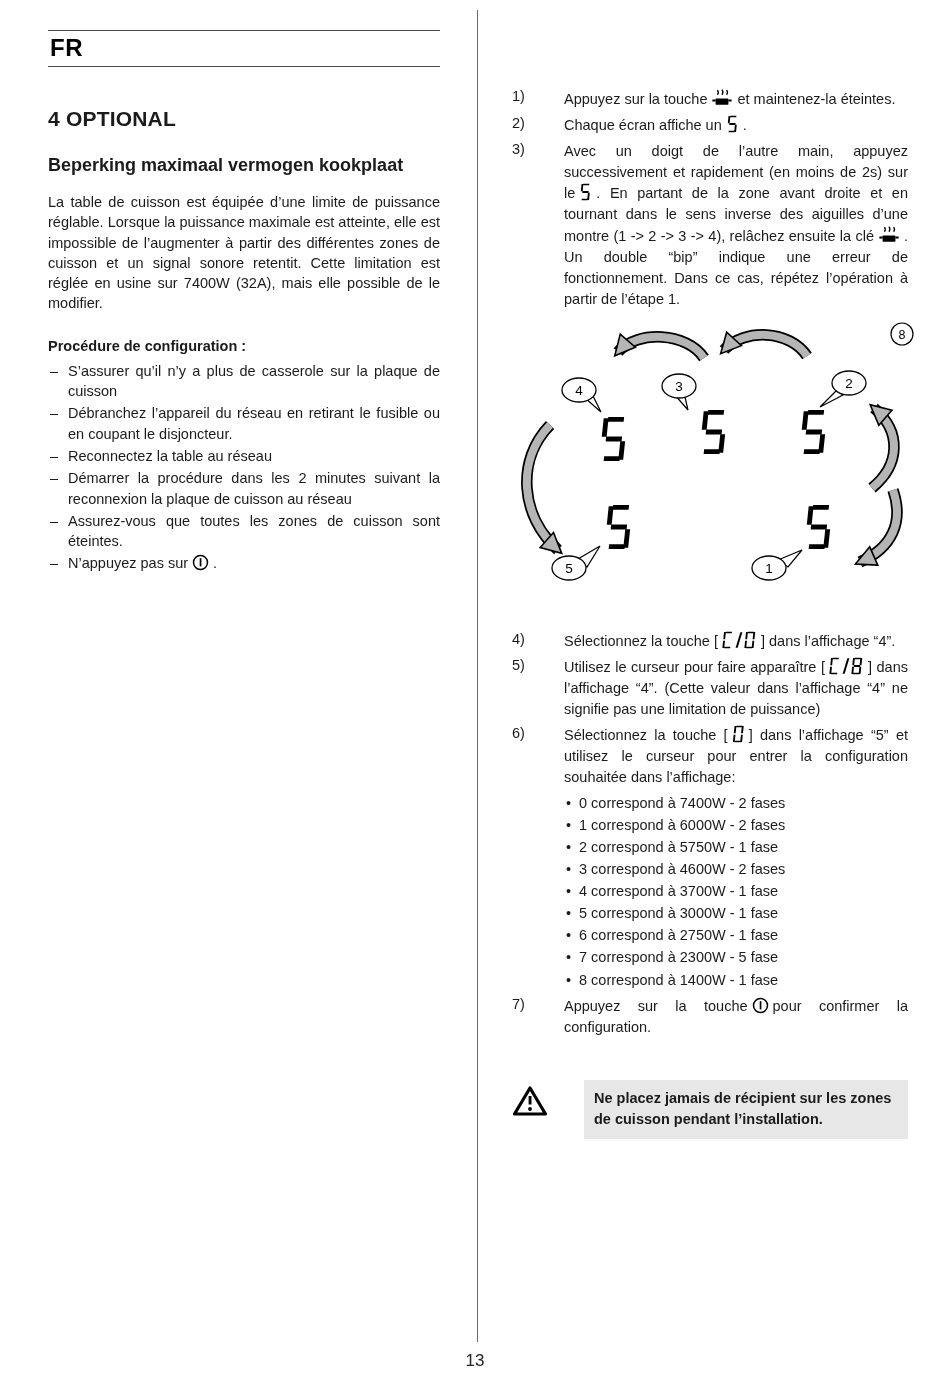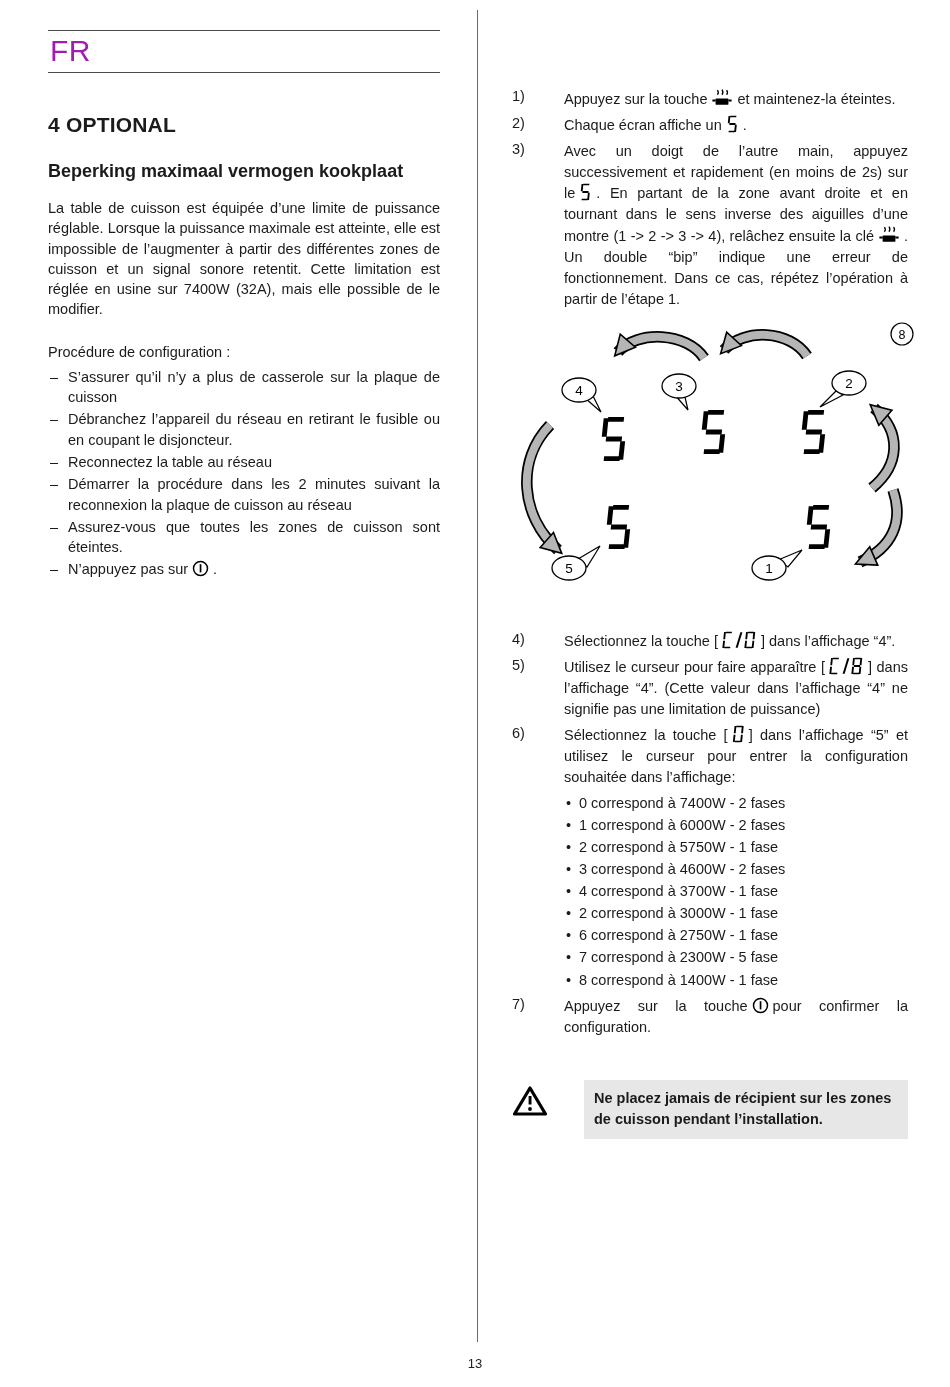--- a/index.html
+++ b/index.html
@@ -6,48 +6,48 @@
   body{
     width:950px;height:1387px;position:relative;background:#ffffff;
     font-family:"Liberation Sans",sans-serif;font-size:14.5px;color:#1b1b1b;
     overflow:hidden;-webkit-font-smoothing:antialiased;
   }
   .divider{position:absolute;left:477px;top:10px;width:1px;height:1332px;background:#6a6a6a;}
   .col-left{position:absolute;left:48px;top:30px;width:392px;}
   .col-right{position:absolute;left:512px;top:88px;width:396px;}
 
   .lang-block{border-top:1px solid #4a4a4a;border-bottom:1px solid #4a4a4a;padding:3px 2px 4px 2px;}
-  .lang-block .lang{font-size:30px;letter-spacing:.5px;color:#a21caf;}
+  .lang-block .lang{font-size:24px;letter-spacing:.5px;color:#000000;font-weight:bold;}
 
   .section-title{font-size:21px;font-weight:bold;margin:40px 0 24px 0;letter-spacing:.2px;}
   .subtitle{font-size:18px;font-weight:bold;margin:0 0 5px 0;}
   .intro{text-align:justify;line-height:1.40;margin-top:16px;}
 
-  .proc-title{font-weight:normal;margin:24px 0 7px 0;}
+  .proc-title{font-weight:bold;margin:24px 0 7px 0;}
   .pitem{position:relative;padding-left:20px;text-align:justify;line-height:1.40;margin-bottom:2px;}
   .pitem::before{content:"–";position:absolute;left:2px;top:0;}
 
   .step{display:flex;margin-bottom:5px;}
   .step-num{width:52px;flex-shrink:0;}
   .step-body{flex:1;text-align:justify;line-height:1.45;}
   .options{margin-top:4px;}
   .opt{position:relative;padding-left:15px;line-height:1.52;text-align:left;}
   .opt::before{content:"•";position:absolute;left:2px;top:0;}
 
   .seg-inline{vertical-align:-3px;margin:0 4px;}
   .icon-inline{vertical-align:-3px;margin:0 4px;}
   .icon-power{vertical-align:-3px;margin:0 4px;}
 
   .diagram-wrap{margin:10px 0 16px -10px;}
 
   .warning{display:flex;margin-top:42px;align-items:flex-start;gap:24px;}
   .warn-icon{width:48px;flex-shrink:0;padding-top:5px;}
   .warn-box{flex:1;background:#e7e7e7;padding:8px 10px 9px 10px;font-weight:bold;line-height:1.45;text-align:left;}
 
-  .page-number{position:absolute;left:0;right:0;bottom:16px;text-align:center;font-size:13px;color:#222;}
+  .page-number{position:absolute;left:0;right:0;bottom:16px;text-align:center;font-size:17px;color:#222;}
   svg .seg{fill:#000;}
 </style>
 </head>
 <body>
 
 <svg width="0" height="0" style="position:absolute" aria-hidden="true">
   <defs>
     <symbol id="sg5" viewBox="0 0 68 100">
         <g class="seg" transform="translate(11,0) skewX(-6)">
       <rect x="10" y="0" width="36" height="11"></rect>
@@ -249,21 +249,21 @@
     <div class="step-body">
       <span>Sélectionnez la touche [</span><svg class="seg-inline" width="13" height="18" viewBox="0 0 13 18" aria-label="0">
           <use href="#sg0" x="0.5" y="0.5" width="12" height="17"></use>
         </svg><span>] dans l’affichage “5” et utilisez le curseur pour entrer la configuration souhaitée dans l’affichage:</span>
       <div class="options">
         <div class="opt">0 correspond à 7400W - 2 fases</div>
         <div class="opt">1 correspond à 6000W - 2 fases</div>
         <div class="opt">2 correspond à 5750W - 1 fase</div>
         <div class="opt">3 correspond à 4600W - 2 fases</div>
         <div class="opt">4 correspond à 3700W - 1 fase</div>
-        <div class="opt">2 correspond à 3000W - 1 fase</div>
+        <div class="opt">5 correspond à 3000W - 1 fase</div>
         <div class="opt">6 correspond à 2750W - 1 fase</div>
         <div class="opt">7 correspond à 2300W - 5 fase</div>
         <div class="opt">8 correspond à 1400W - 1 fase</div>
       </div>
     </div>
   </div>
 
   <div class="step">
     <div class="step-num">7)</div>
     <div class="step-body">

